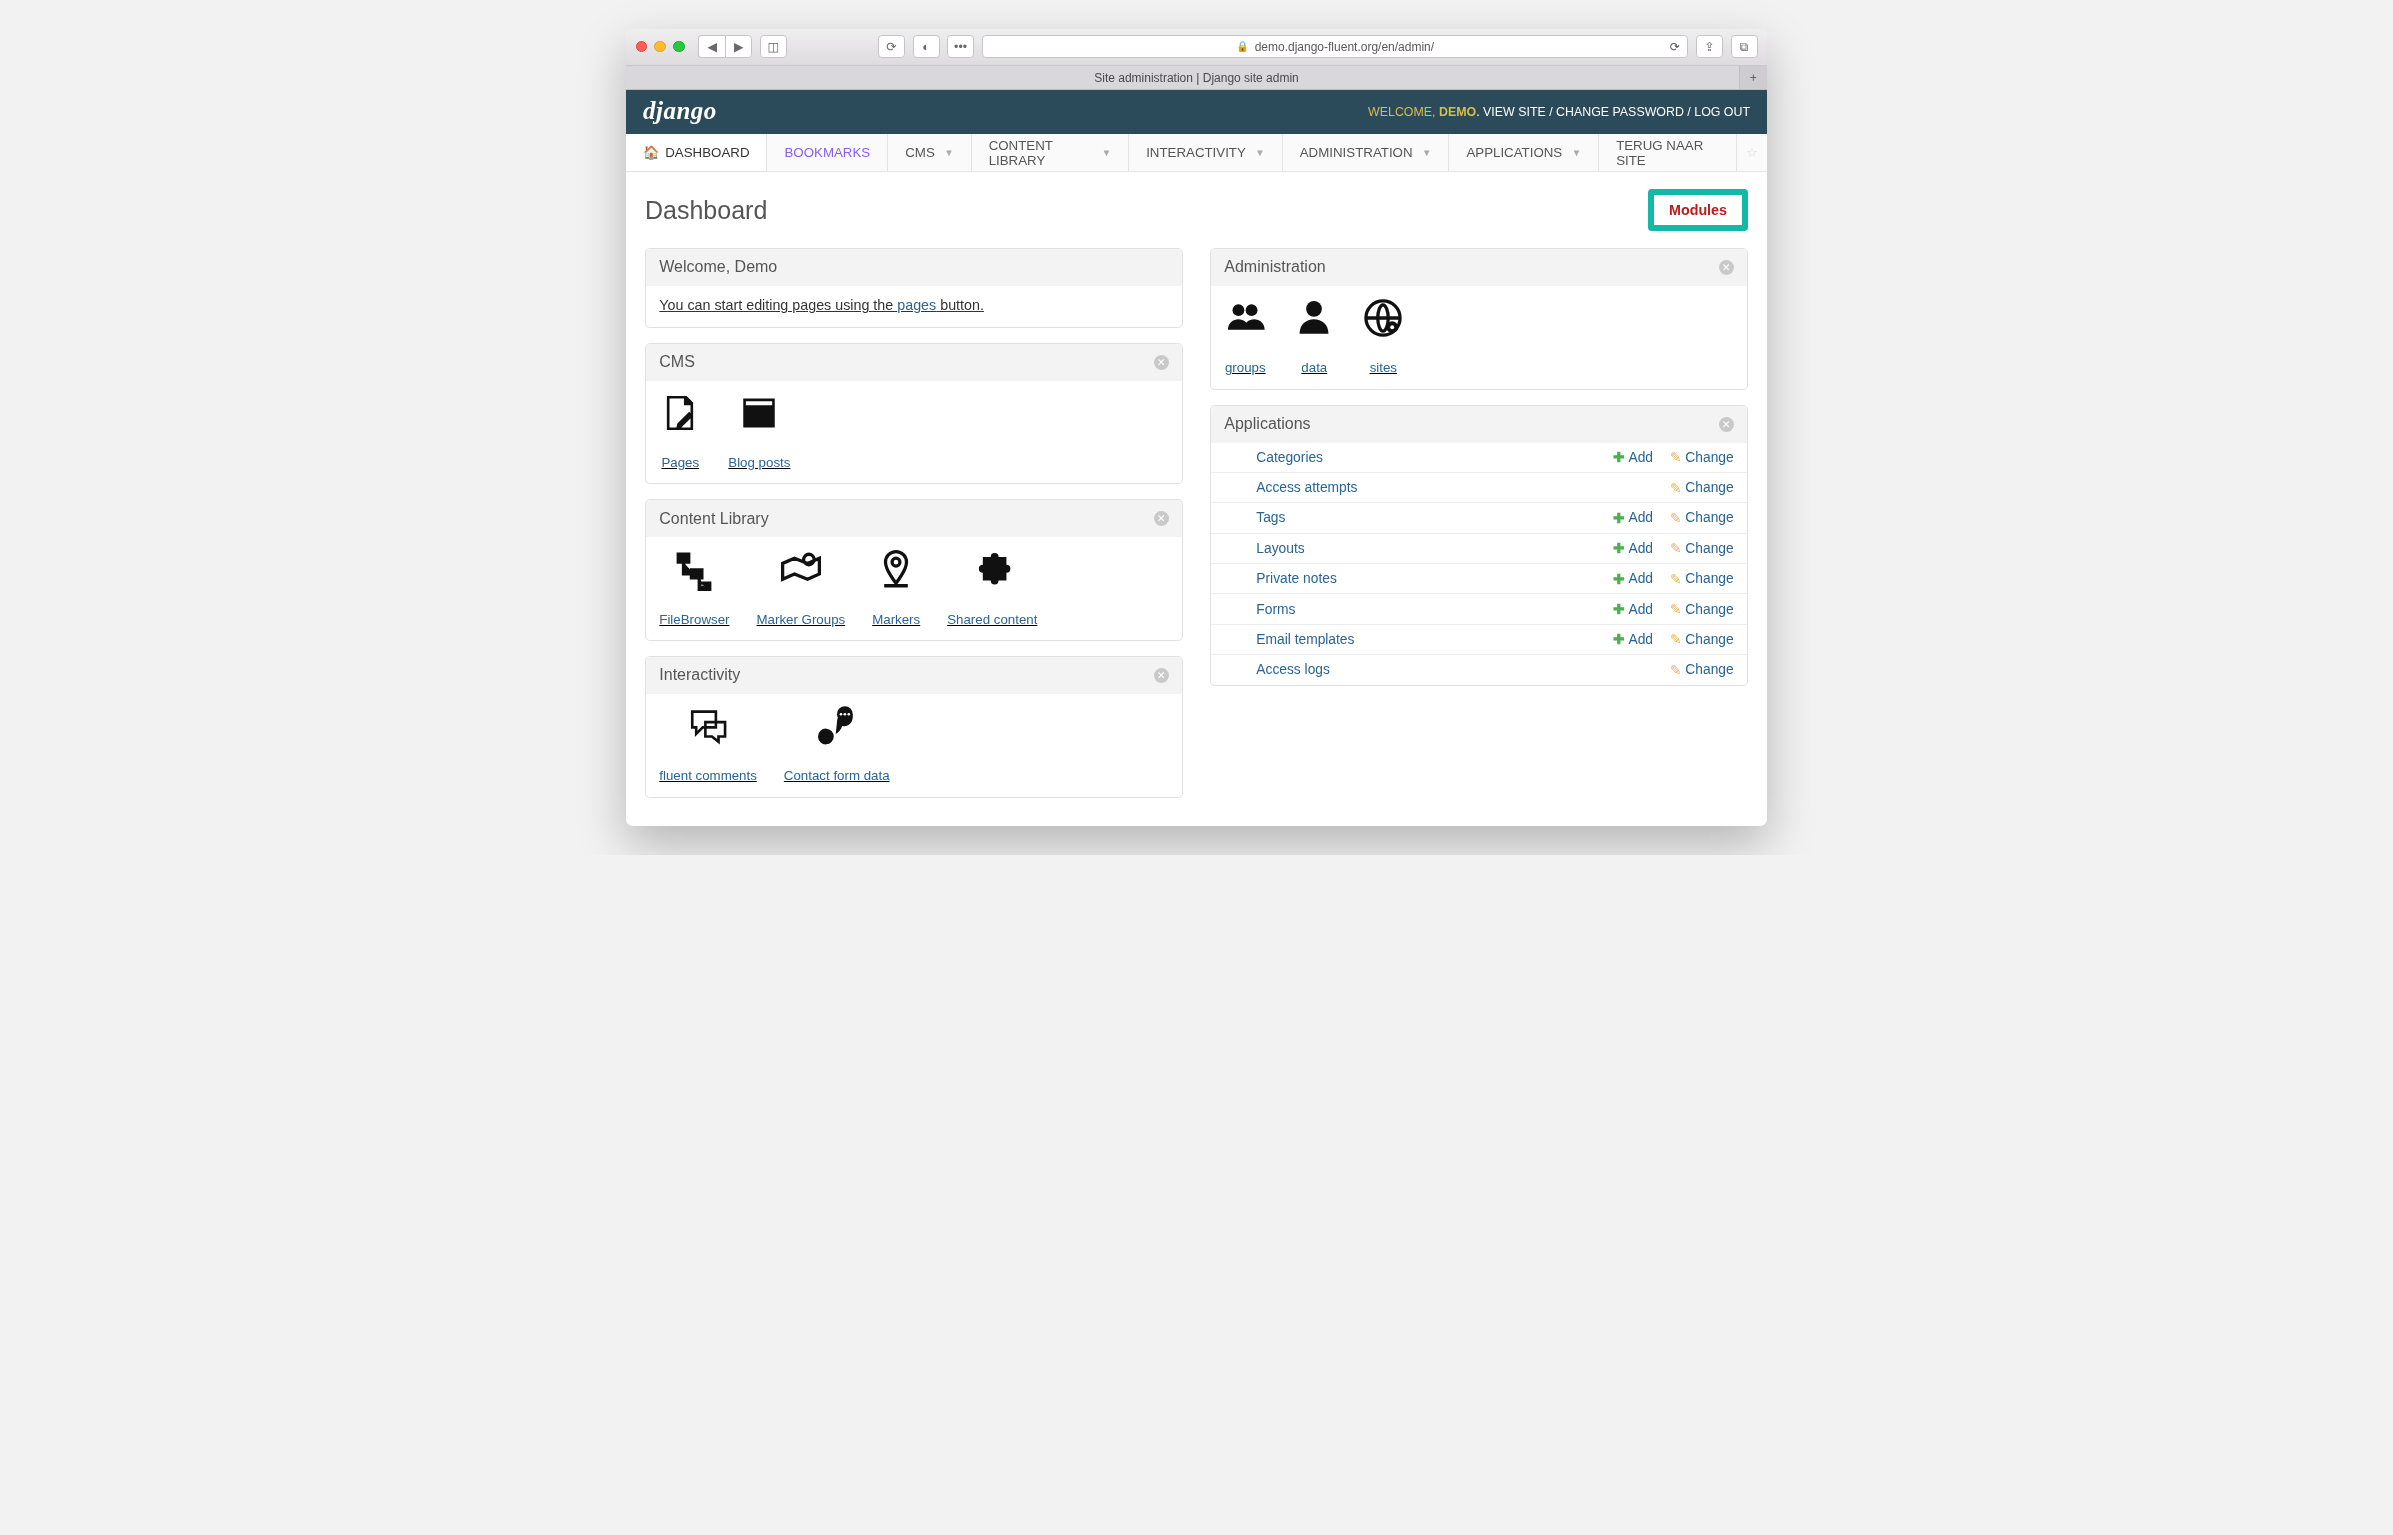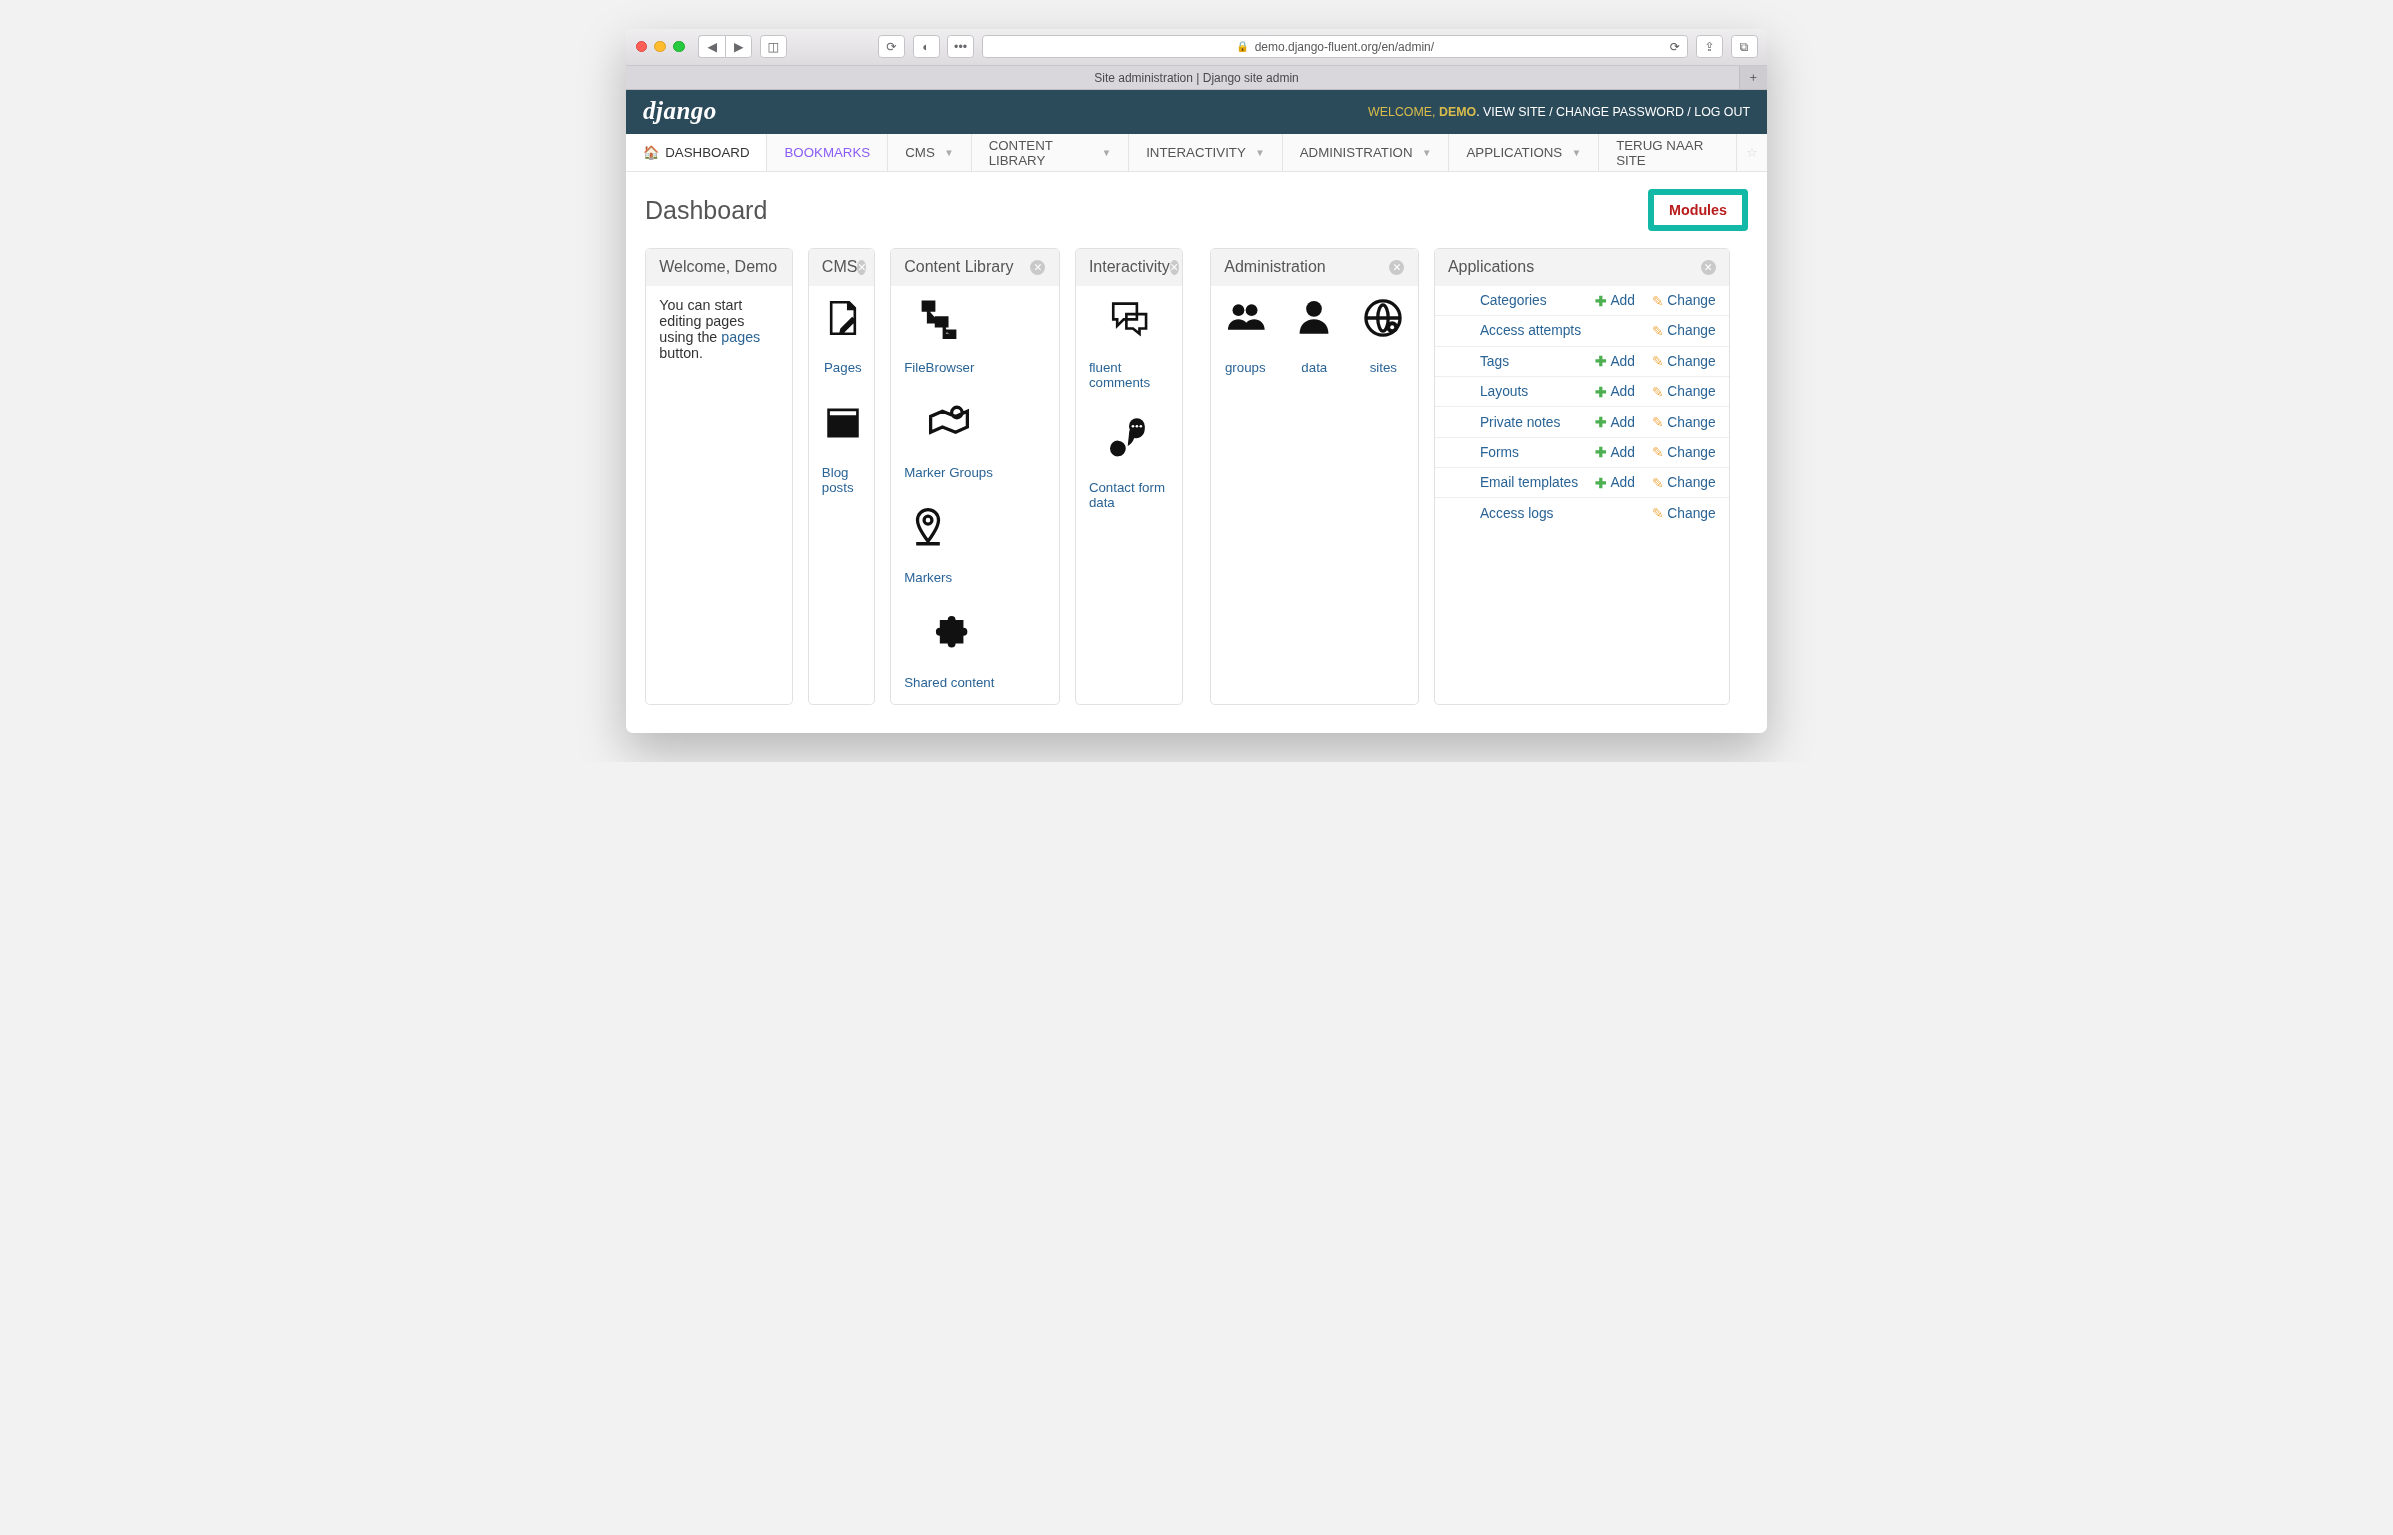--- a/index.html
+++ b/index.html
@@ -69,26 +69,26 @@
   .main-nav .nav-item.active { background:#fff; color:#333; font-weight:500;}
   .main-nav .nav-item.muted { color:#8b5cf6; }
   .main-nav .caret { font-size:9.5px; color:#aaa; margin-left:3.8px;}
   .main-nav .star { margin-left:auto; width:36px; display:flex;align-items:center;justify-content:center;color:#ddd;border-left:1px solid #e4e4e4;}
   
   .content { padding:17px 19px 28.5px; }
   .page-head { display:flex; justify-content:space-between; align-items:center; margin-bottom:17px;}
   .page-title { font-size:25px; font-weight:400; color:#555; }
   .modules-btn { border:6px solid #14b8a6; border-radius:3.8px; padding:6.7px 15px; font-size:14.3px; font-weight:700; color:#b91c1c; background:#fff;}
   .cols { display:flex; gap:27px; }
-  .col { flex:1; display:flex; flex-direction:row; gap:15px;}
+  .col { flex:1; display:flex; flex-direction:column; gap:15px;}
   .panel { border:1px solid #e1e1e1; border-radius:4.8px; overflow:hidden; background:#fff;}
   .panel-head { background:#f3f3f3; padding:9.5px 13.3px; font-size:16px; color:#555; font-weight:500;
     display:flex; justify-content:space-between; align-items:center;}
   .panel-head .close { width:15px;height:15px;border-radius:50%;background:#c9c9c9;color:#fff;font-size:10.5px;display:flex;align-items:center;justify-content:center;line-height:1;}
-  .panel-body { padding:11.4px 13.3px 13.3px; }
+  .panel-body { padding:11.4px 13.3px 13.3px;text-decoration:underline; }
   .panel-body.msg { font-size:14.3px; color:#333;}
   .panel-body.msg a{color:#2a6496;}
   .icon-row { display:flex; gap:27px; flex-wrap:wrap; }
   .icon-item { display:flex; flex-direction:column; align-items:center; gap:21px; font-size:13.3px;}
   .icon-item a { color:#2a6496; }
   .icon-item svg { width:42px; height:42px; fill:#111; }
   .app-list { }
   .app-row { display:flex; align-items:center; padding:6.7px 13.3px; border-top:1px solid #eee; font-size:13.8px;}
   .app-row:first-child{border-top:none;}
   .app-row .name { color:#2a6496; flex:1;margin-left:32px; }

